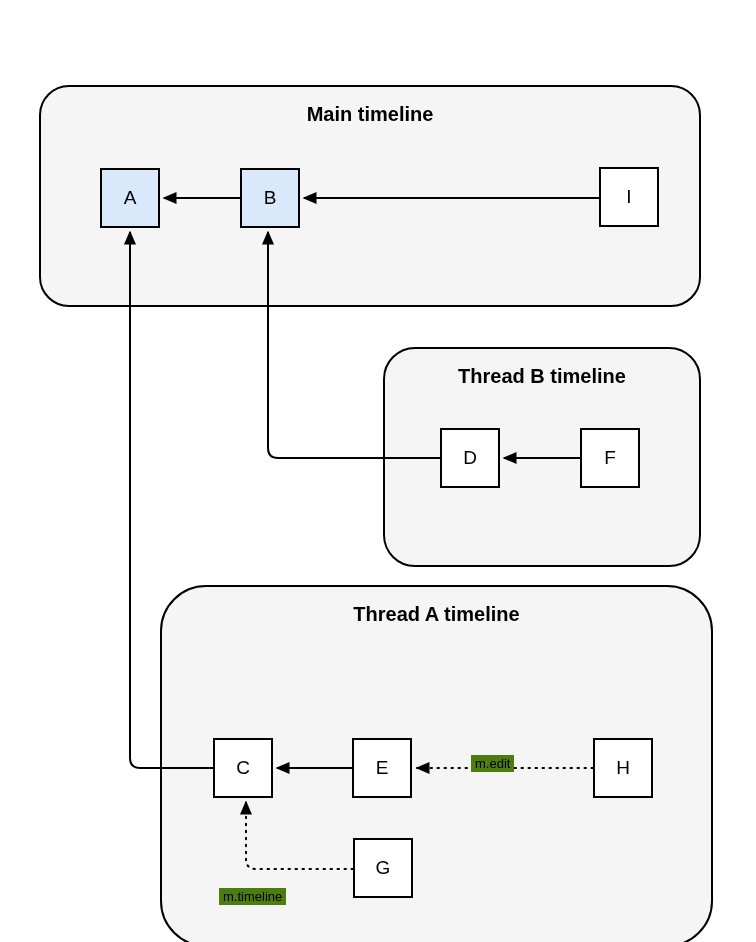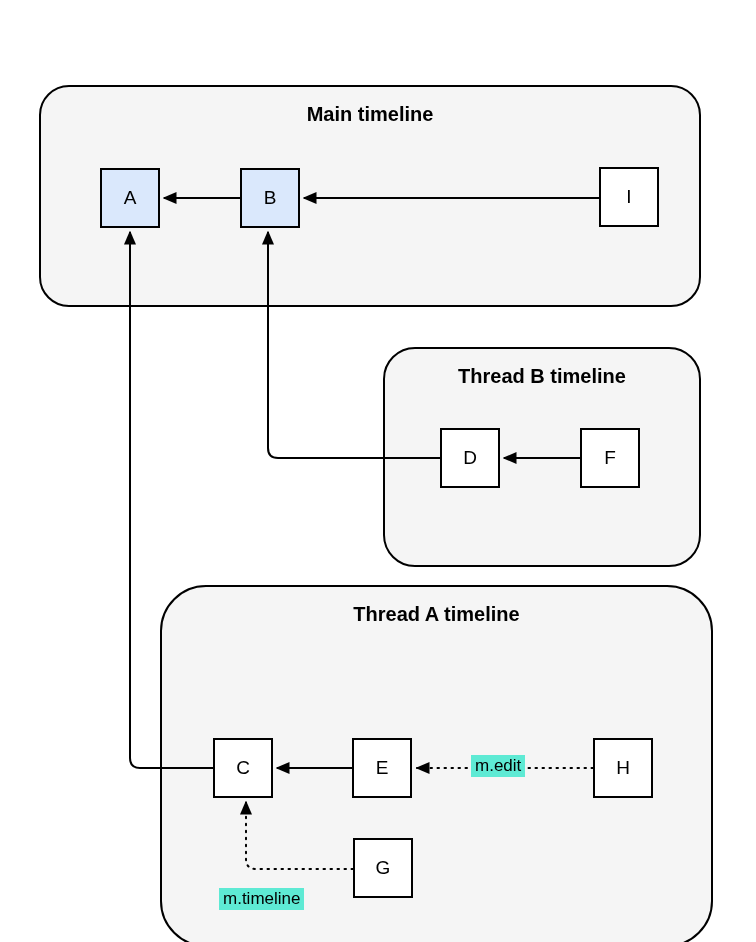--- a/index.html
+++ b/index.html
@@ -55,23 +55,23 @@
     fill:none;
     stroke:#000000;
     stroke-width:2;
   }
   svg.edges path.dotted{
     stroke-dasharray:1.5 5.5;
     stroke-linecap:round;
   }
   .edge-label{
     position:absolute;
-    background:#5eead4;
+    background:#4d7c0f;
     color:#000000;
-    font-size:17px;
+    font-size:13px;
     padding:1px 4px;
     white-space:nowrap;
   }
   #lbl-edit{left:471px;top:707px;}
   #lbl-reaction{left:219px;top:840px;}
 </style>
 </head>
 <body>
 
 <div class="canvas">

